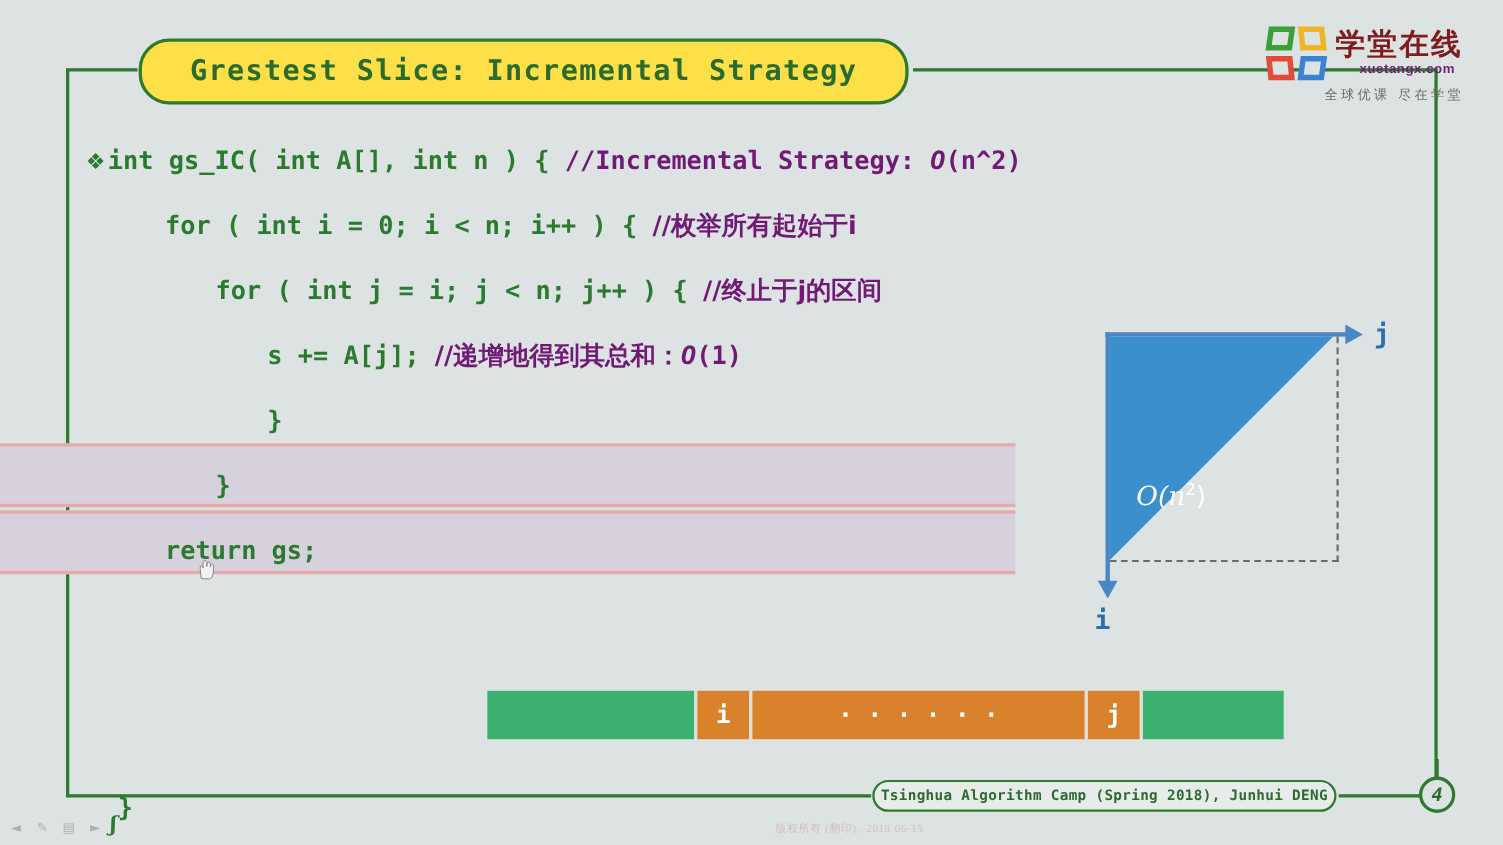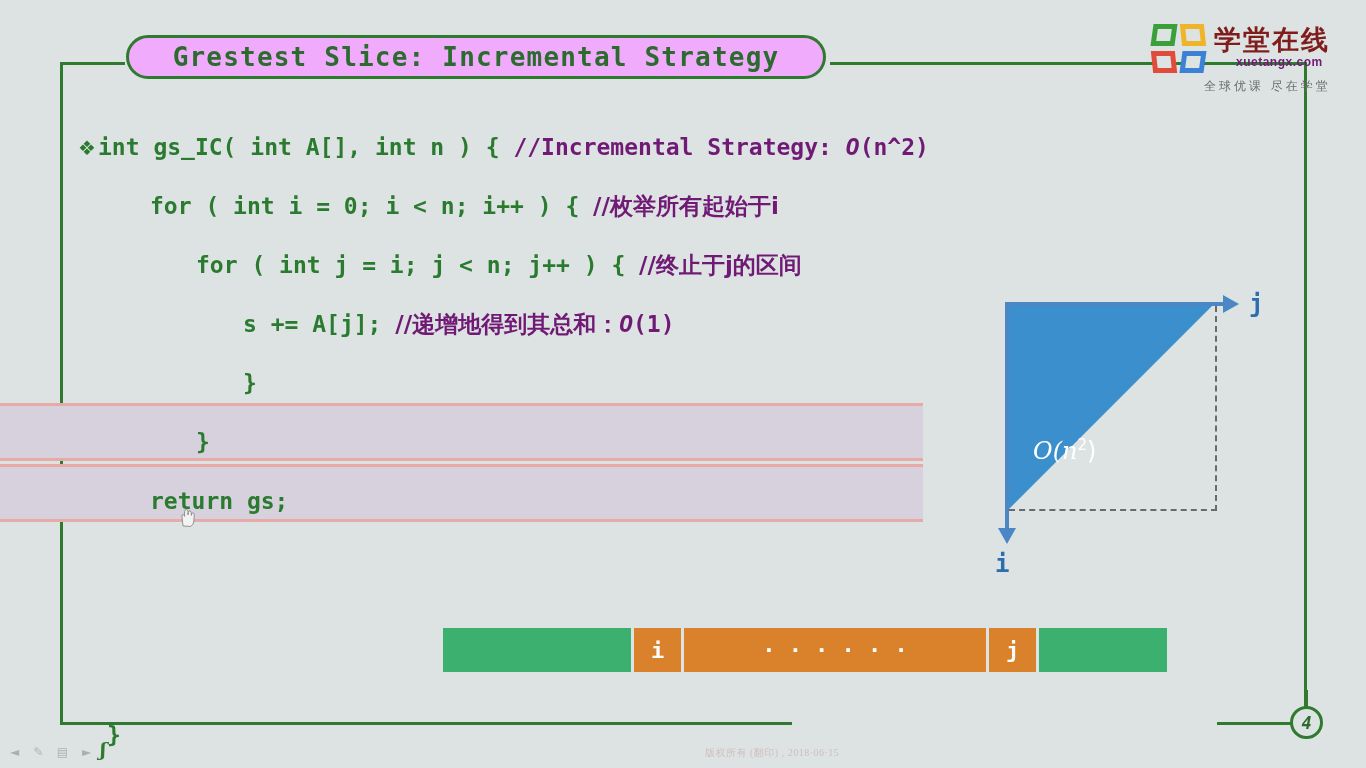--- a/index.html
+++ b/index.html
@@ -35,24 +35,24 @@
     position: absolute;
     left: 792px; top: 719px;
     width: 425px; height: 12px;
     background: #dde3e2;
   }
 
   
   .title-pill {
     position: absolute;
     left: 126px; top: 35px;
-    width: 700px; height: 44px;
+    width: 700px; height: 60px;
     border: 3px solid #2f7a2f;
     border-radius: 28px;
-    background: #f0abfc;
+    background: #fde047;
     display: flex; align-items: center; justify-content: center;
   }
   .title-text {
     color: #2c6b2e;
     font-size: 26px;
     font-weight: bold;
     letter-spacing: 1.2px;
     font-family: "DejaVu Sans Mono", monospace;
     white-space: nowrap;
   }
@@ -355,20 +355,23 @@
   </div>
 
   <div class="strip">
     <div class="cell green" style="width:188px"></div>
     <div class="cell orange" style="width:47px">i</div>
     <div class="cell orange" style="width:302px">· · · · · ·</div>
     <div class="cell orange" style="width:47px">j</div>
     <div class="cell green" style="width:128px"></div>
   </div>
 
+  <div class="footer-pill">
+    <span class="footer-text">Tsinghua Algorithm Camp (Spring 2018), Junhui DENG</span>
+  </div>
 
   <div class="badge-stem"></div>
   <div class="page-badge">4</div>
 
   <svg class="cursor" viewBox="0 0 18 22">
     <path d="M5 20 L4 11 Q3.4 8.5 5.2 8.6 Q6.4 8.8 6.6 10.4 L6.6 5.6 Q6.6 3.6 8.3 3.6 Q10 3.6 10 5.6 L10 9 L10.2 6.4 Q10.4 4.8 11.9 5 Q13.3 5.2 13.3 6.8 L13.3 9.4 L13.6 8 Q13.9 6.7 15.2 7 Q16.3 7.3 16.2 8.8 L15.9 15 Q15.7 19 12.6 20.4 Z" fill="#f2f2f2" stroke="#888888" stroke-width="0.9"></path>
   </svg>
 
   <div class="tray">
     <div class="tray-ic">◄</div>

